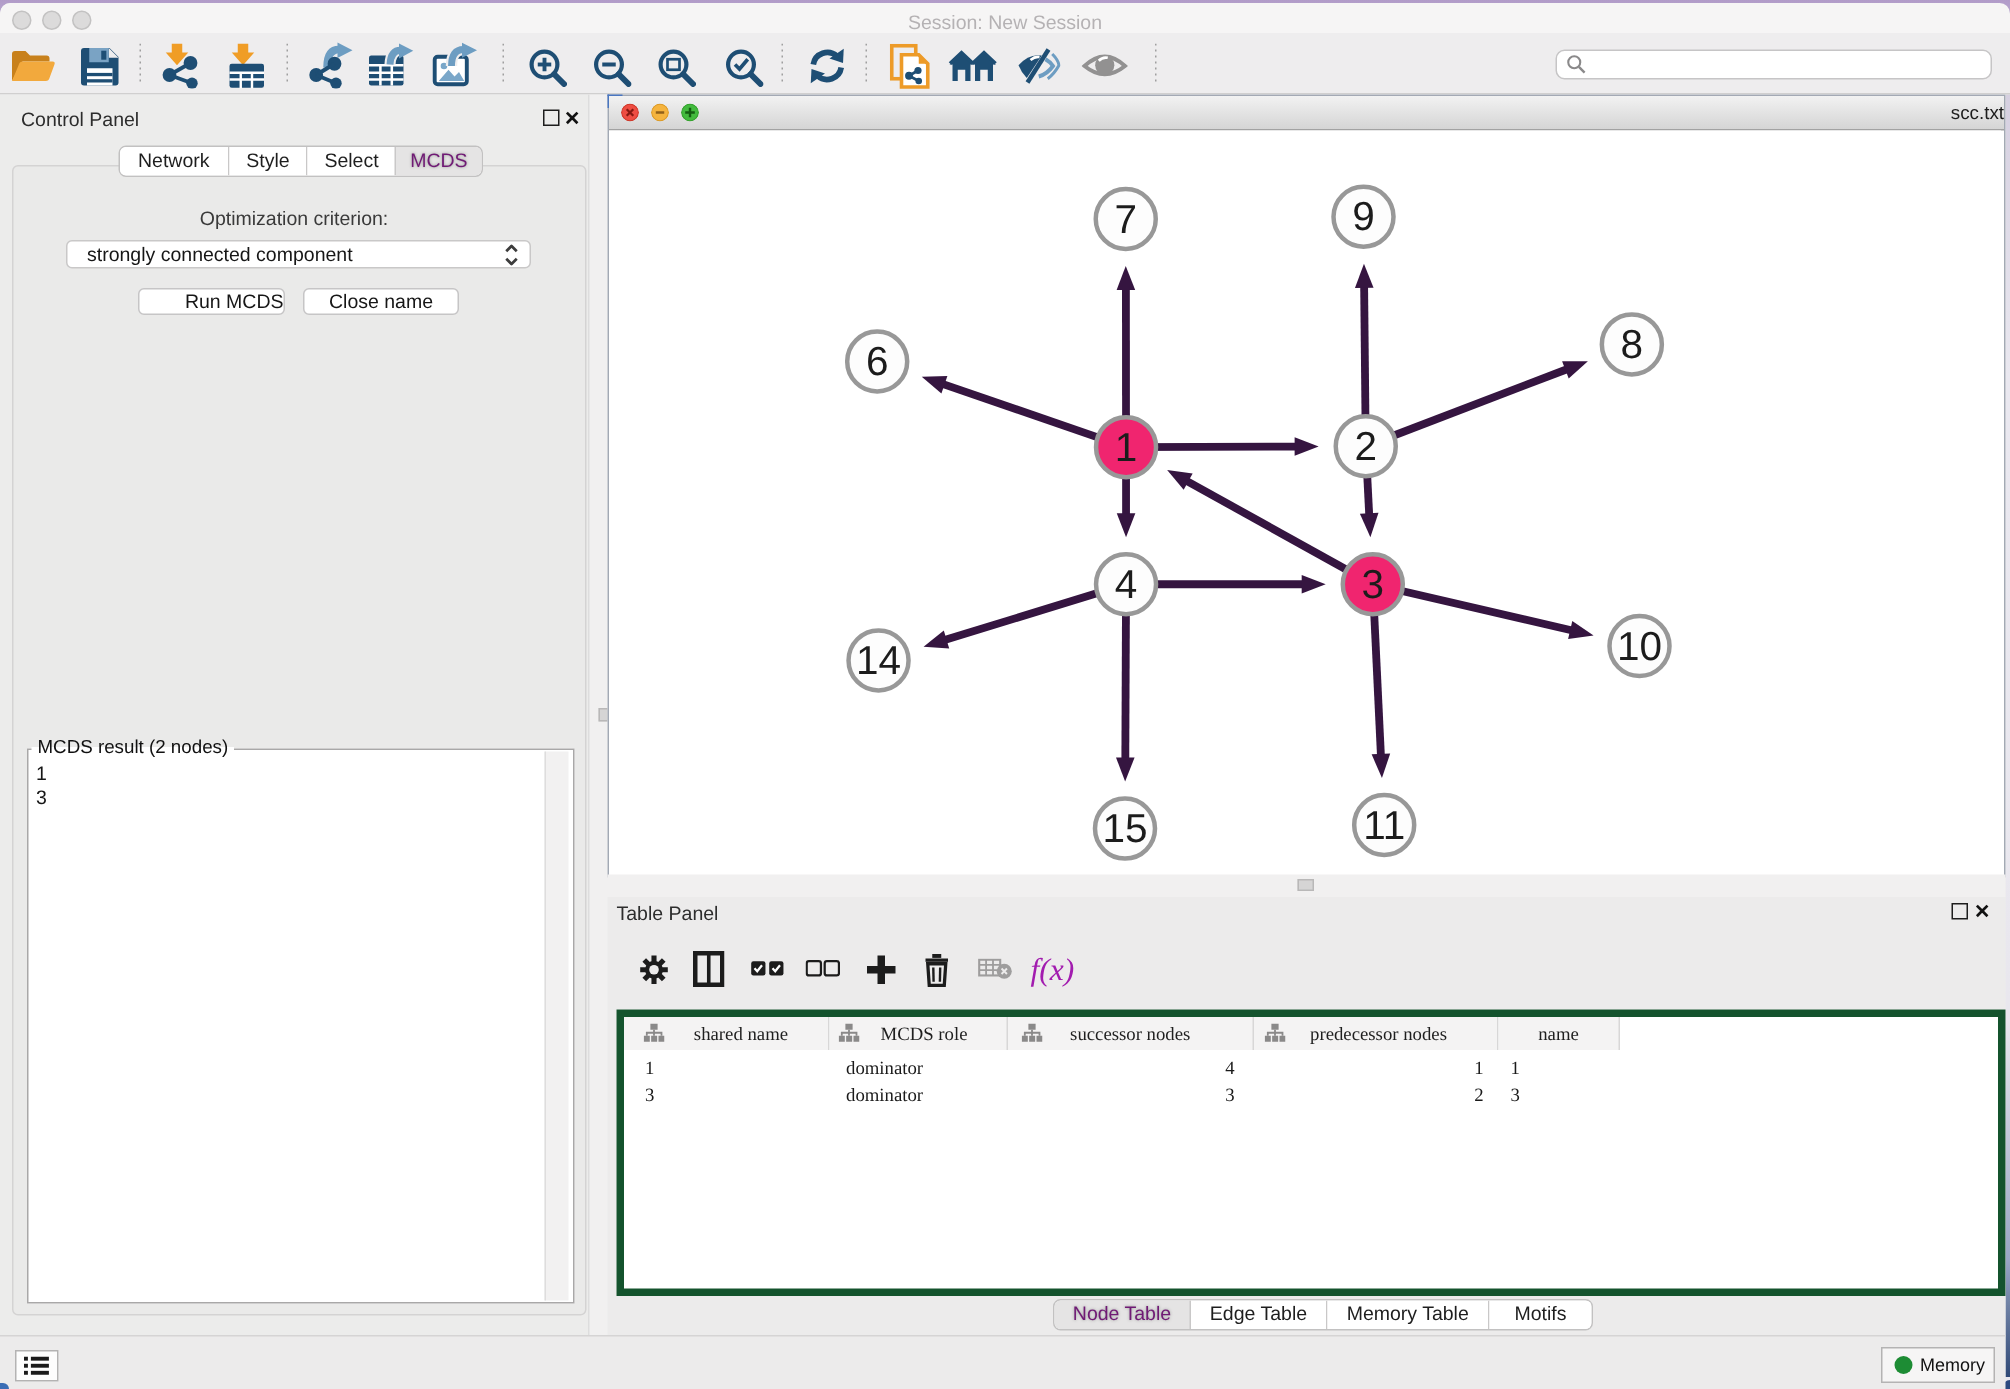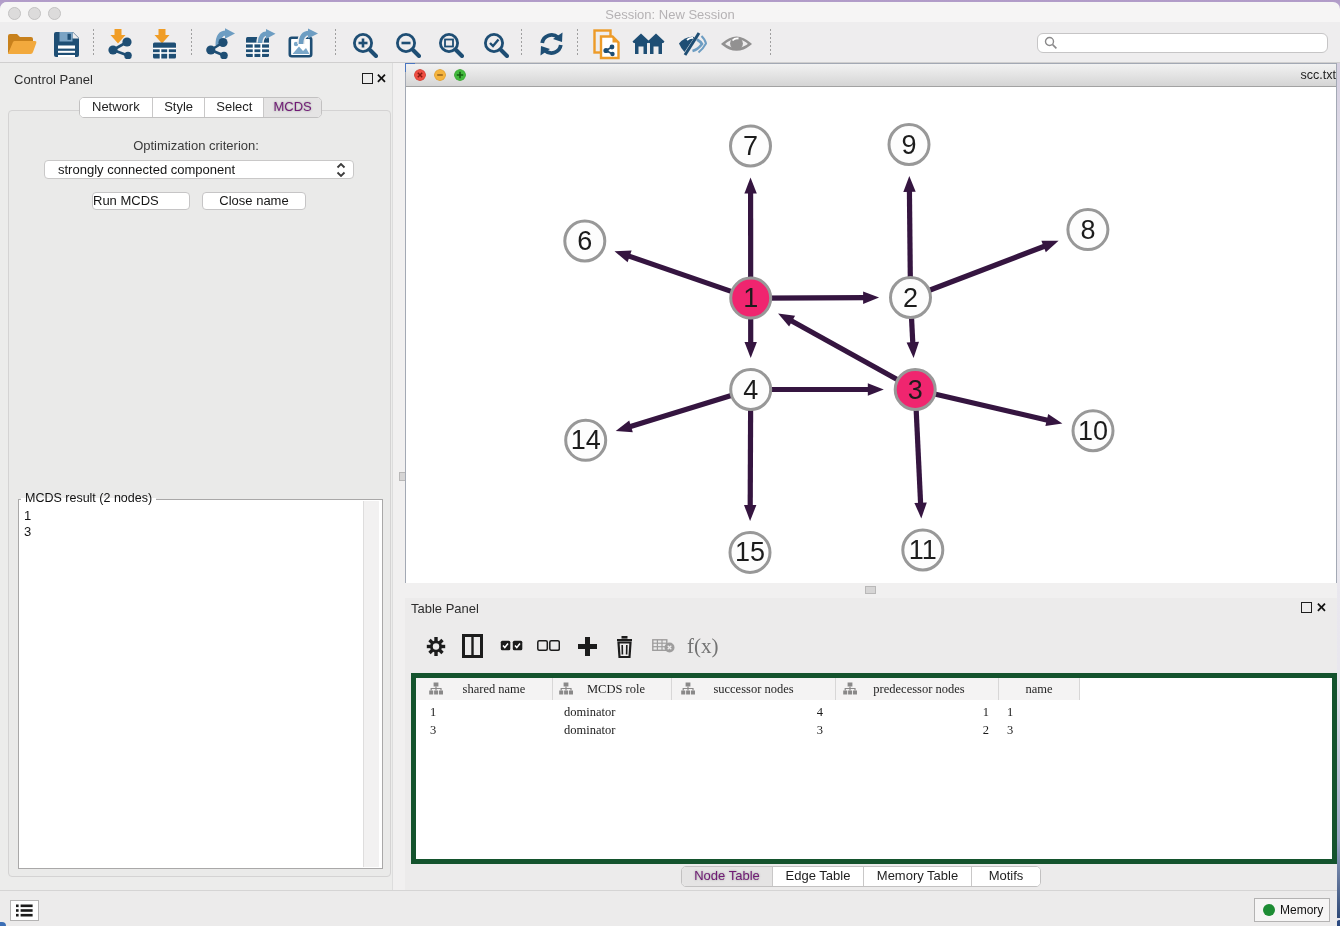--- a/index.html
+++ b/index.html
@@ -221,21 +221,21 @@
     <div class="seg sel" style="width:57px">MCDS</div>
   </div>
   <div style="position:absolute;left:44px;top:97px;width:308px;height:17px;background:#fff;border:1px solid #c9c8c8;border-radius:4px;">
     <div style="position:absolute;left:13px;top:1px;font-size:13px;color:#161616">strongly connected component</div>
     <svg width="12" height="14" viewBox="0 0 12 14" style="position:absolute;right:6px;top:1.5px">
       <path d="M2.5 4.5 L6 1 L9.5 4.5" fill="none" stroke="#3c3c3c" stroke-width="1.8"></path>
       <path d="M2.5 9.5 L6 13 L9.5 9.5" fill="none" stroke="#3c3c3c" stroke-width="1.8"></path>
     </svg>
   </div>
   <div style="position:absolute;left:0;top:75px;width:392px;text-align:center;font-size:13px;color:#3a3a3a">Optimization criterion:</div>
-  <div style="position:absolute;left:92px;top:129px;width:96px;height:16px;background:#fff;border:1px solid #c6c5c6;border-radius:4px;text-align:left;font-size:13px;color:#161616;line-height:16px;">Run MCDS</div>
+  <div style="position:absolute;left:92px;top:129px;width:96px;height:16px;background:#fff;border:1px solid #c6c5c6;border-radius:4px;text-align:right;font-size:13px;color:#161616;line-height:16px;">Run MCDS</div>
   <div style="position:absolute;left:202px;top:129px;width:102px;height:16px;background:#fff;border:1px solid #c6c5c6;border-radius:4px;text-align:center;font-size:13px;color:#161616;line-height:16px;">Close name</div>
   <div id="mcdsbox">
     <div id="mcdstrack"></div>
     <div style="position:absolute;left:5px;top:8px;font-size:13px;color:#161616;line-height:16.4px;">1<br>3</div>
   </div>
   <div id="mcdslabel">MCDS result (2 nodes)</div>
 </div>
 <div id="vsplit">
     <div class="knob" style="left:6px;top:409px;width:5px;height:7px"></div>
   </div>
@@ -365,21 +365,21 @@
   </svg>
   <svg style="position:absolute;left:247px;top:41px" width="23" height="14" viewBox="0 0 23 14">
     <rect x="0.8" y="0.8" width="14" height="10.5" fill="none" stroke="#9e9d9d" stroke-width="1.4"></rect>
     <line x1="0.8" y1="4.2" x2="14.8" y2="4.2" stroke="#9e9d9d" stroke-width="1.2"></line>
     <line x1="0.8" y1="7.7" x2="14.8" y2="7.7" stroke="#9e9d9d" stroke-width="1.2"></line>
     <line x1="5.4" y1="0.8" x2="5.4" y2="11.3" stroke="#9e9d9d" stroke-width="1.2"></line>
     <line x1="10" y1="0.8" x2="10" y2="11.3" stroke="#9e9d9d" stroke-width="1.2"></line>
     <circle cx="17.5" cy="8.5" r="5" fill="#9e9d9d"></circle>
     <path d="M15.7 6.7 L19.3 10.3 M19.3 6.7 L15.7 10.3" stroke="#ecebeb" stroke-width="1.3"></path>
   </svg>
-  <div style="position:absolute;left:282px;top:36px;font-family:'Liberation Serif',serif;font-size:21px;color:#737373;">f(x)</div>
+  <div style="position:absolute;left:282px;top:36px;font-family:'Liberation Serif',serif;font-style:italic;font-size:21px;color:#a21caf;">f(x)</div>
 
   <div id="ttable">
     <div class="hcell" style="left:0;width:136px">
       <svg class="hic" style="position:absolute;left:13px;top:4px" width="14" height="13" viewBox="0 0 14 13">
           <g fill="#8a8989">
             <rect x="4.6" y="0.5" width="4.8" height="4"></rect>
             <rect x="0.2" y="8.5" width="4" height="4"></rect>
             <rect x="5.1" y="8.5" width="4" height="4"></rect>
             <rect x="10" y="8.5" width="4" height="4"></rect>
             <path d="M7 4.5 L7 6.5 M2.2 8.5 L2.2 6.5 L12 6.5 L12 8.5 M7 6.5 L7 8.5" stroke="#8a8989" stroke-width="1.2" fill="none"></path>
@@ -430,21 +430,21 @@
     <div class="cell" style="left:148px;top:27px">dominator</div>
     <div class="cell" style="left:336px;top:27px;width:71px;text-align:right">4</div>
     <div class="cell" style="left:500px;top:27px;width:73px;text-align:right">1</div>
     <div class="cell" style="left:591px;top:27px">1</div>
     <div class="cell" style="left:14px;top:45px">3</div>
     <div class="cell" style="left:148px;top:45px">dominator</div>
     <div class="cell" style="left:336px;top:45px;width:71px;text-align:right">3</div>
     <div class="cell" style="left:500px;top:45px;width:73px;text-align:right">2</div>
     <div class="cell" style="left:591px;top:45px">3</div>
   </div>
-  <div class="tabctl" style="left:276px;top:268px;width:358px;height:19px">
+  <div class="tabctl" style="left:297px;top:268px;width:358px;height:19px">
     <div class="seg sel" style="width:90px">Node Table</div>
     <div class="seg" style="width:90px">Edge Table</div>
     <div class="seg" style="width:107px">Memory Table</div>
     <div class="seg" style="width:68px">Motifs</div>
   </div>
 </div>
 <div id="status">
   <div id="listbtn">
     <svg style="position:absolute;left:5px;top:3px" width="17" height="13" viewBox="0 0 17 13">
       <g fill="#1a1a1a">

